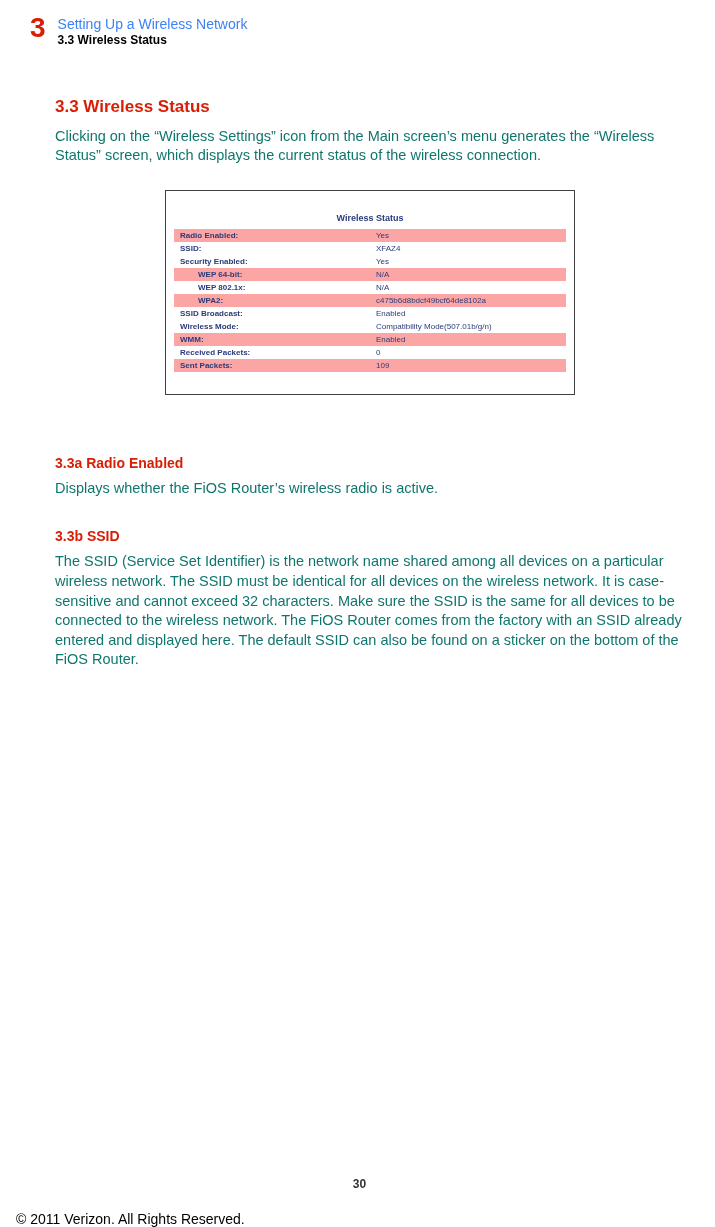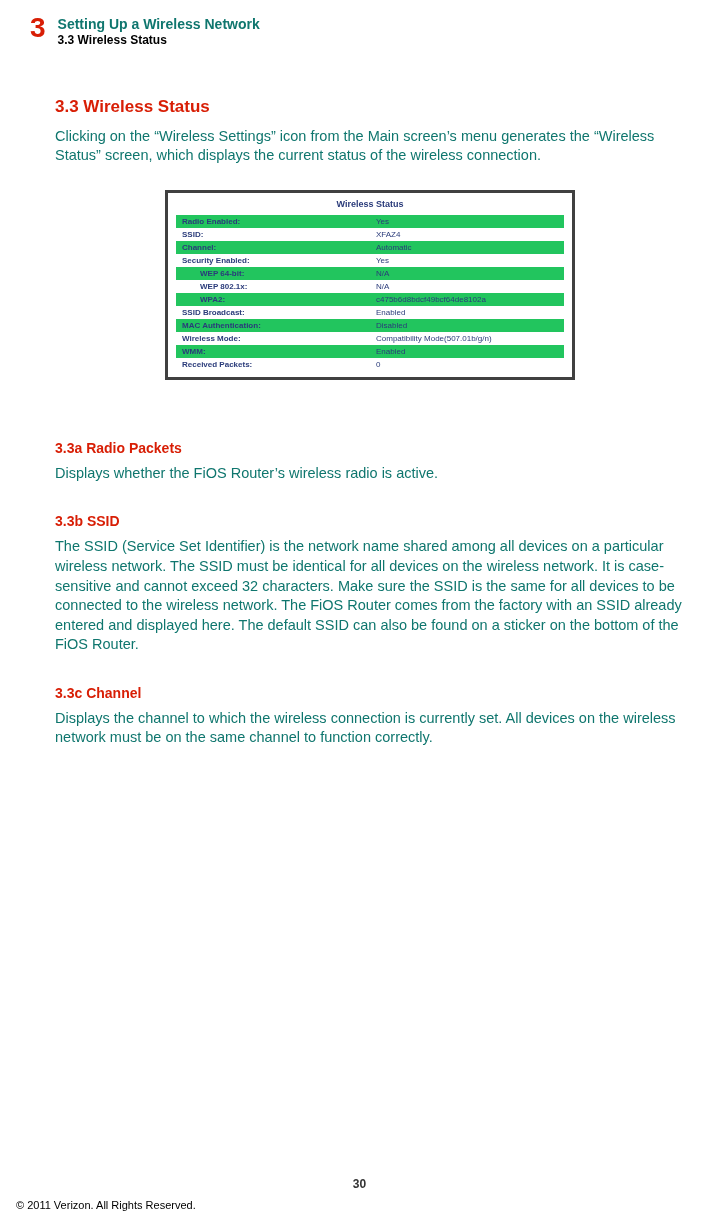--- a/index.html
+++ b/index.html
@@ -19,22 +19,22 @@
     }
     .chapter-num {
       font-size: 28px;
       font-weight: 900;
       color: #d81e05;
       line-height: 1;
     }
     .header-text { padding-top: 2px; }
     .chapter-title {
       font-size: 14px;
-      font-weight: 700;
-      color: #0f766e;
+      font-weight: 400;
+      color: #3b82f6;
       line-height: 1.2;
     }
     .section-label {
       font-size: 12px;
       font-weight: 900;
       color: #000;
     }
     .content {
       padding: 50px 30px 0 55px;
     }
@@ -49,61 +49,61 @@
       line-height: 1.35;
       color: #0f766e;
       margin-bottom: 24px;
     }
     .figure-wrap {
       display: flex;
       justify-content: center;
       margin: 16px 0 60px 0;
     }
     .figure {
-      border: 3px solid #404040;
+      border: 1px solid #404040;
       width: 410px;
-      padding: 6px 8px;
+      padding: 22px 8px;
       background: #fff;
     }
     .fig-title {
       text-align: center;
       font-size: 9px;
       font-weight: 700;
       color: #2a3b7a;
       margin-bottom: 6px;
     }
     .fig-table { width: 100%; border-collapse: collapse; }
     .fig-table td {
       font-size: 8px;
       padding: 2px 6px;
       color: #2a3b7a;
     }
-    .fig-table tr.band td { background: #22c55e; }
+    .fig-table tr.band td { background: #fca5a5; }
     .fig-table td.lbl { font-weight: 700; width: 50%; }
     .fig-table td.lbl.indent { padding-left: 24px; font-weight: 700; }
     .sub-heading {
       font-size: 14px;
       font-weight: 700;
       color: #d81e05;
       margin-bottom: 8px;
     }
     .section-block { margin-bottom: 30px; }
     .page-num {
       position: absolute;
       bottom: 36px;
       left: 4px; right: 0;
       text-align: center;
       font-size: 12px;
       font-weight: 700;
     }
     .copyright {
       position: absolute;
-      bottom: 16px;
+      bottom: 0;
       left: 16px;
-      font-size: 11px;
+      font-size: 14px;
       color: #000;
     }
   </style>
 </head>
 <body>
 
 <div class="header">
   <div class="chapter-num">3</div>
   <div class="header-text">
     <div class="chapter-title">Setting Up a Wireless Network</div>
@@ -121,75 +121,67 @@
       <table class="fig-table">
         <tbody id="fig-rows">
             <tr class="band">
               <td class="lbl">Radio Enabled:</td>
               <td>Yes</td>
             </tr>
             <tr>
               <td class="lbl">SSID:</td>
               <td>XFAZ4</td>
             </tr>
-            <tr class="band">
-              <td class="lbl">Channel:</td>
-              <td>Automatic</td>
-            </tr>
             <tr>
               <td class="lbl">Security Enabled:</td>
               <td>Yes</td>
             </tr>
             <tr class="band">
               <td class="lbl indent">WEP 64-bit:</td>
               <td>N/A</td>
             </tr>
             <tr>
               <td class="lbl indent">WEP 802.1x:</td>
               <td>N/A</td>
             </tr>
             <tr class="band">
               <td class="lbl indent">WPA2:</td>
               <td>c475b6d8bdcf49bcf64de8102a</td>
             </tr>
             <tr>
               <td class="lbl">SSID Broadcast:</td>
               <td>Enabled</td>
             </tr>
-            <tr class="band">
-              <td class="lbl">MAC Authentication:</td>
-              <td>Disabled</td>
-            </tr>
             <tr>
               <td class="lbl">Wireless Mode:</td>
               <td>Compatibility Mode(507.01b/g/n)</td>
             </tr>
             <tr class="band">
               <td class="lbl">WMM:</td>
               <td>Enabled</td>
             </tr>
             <tr>
               <td class="lbl">Received Packets:</td>
               <td>0</td>
             </tr>
+            <tr class="band">
+              <td class="lbl">Sent Packets:</td>
+              <td>109</td>
+            </tr>
           </tbody>
       </table>
     </div>
   </div>
 
   <div id="subsections">
       <div class="section-block">
-        <div class="sub-heading">3.3a  Radio Packets</div>
+        <div class="sub-heading">3.3a  Radio Enabled</div>
         <div class="body-text" style="margin-bottom: 0px;">Displays whether the FiOS Router’s wireless radio is active.</div>
       </div>
       <div class="section-block">
         <div class="sub-heading">3.3b  SSID</div>
         <div class="body-text" style="margin-bottom: 0px;">The SSID (Service Set Identifier) is the network name shared among all devices on a particular wireless network. The SSID must be identical for all devices on the wireless network. It is case-sensitive and cannot exceed 32 characters. Make sure the SSID is the same for all devices to be connected to the wireless network. The FiOS Router comes from the factory with an SSID already entered and displayed here. The default SSID can also be found on a sticker on the bottom of the FiOS Router.</div>
-      </div>
-      <div class="section-block">
-        <div class="sub-heading">3.3c  Channel</div>
-        <div class="body-text" style="margin-bottom: 0px;">Displays the channel to which the wireless connection is currently set. All devices on the wireless network must be on the same channel to function correctly.</div>
       </div>
     </div>
 </div>
 
 <div class="page-num">30</div>
 <div class="copyright">© 2011 Verizon. All Rights Reserved.</div>
 
 </body></html>

